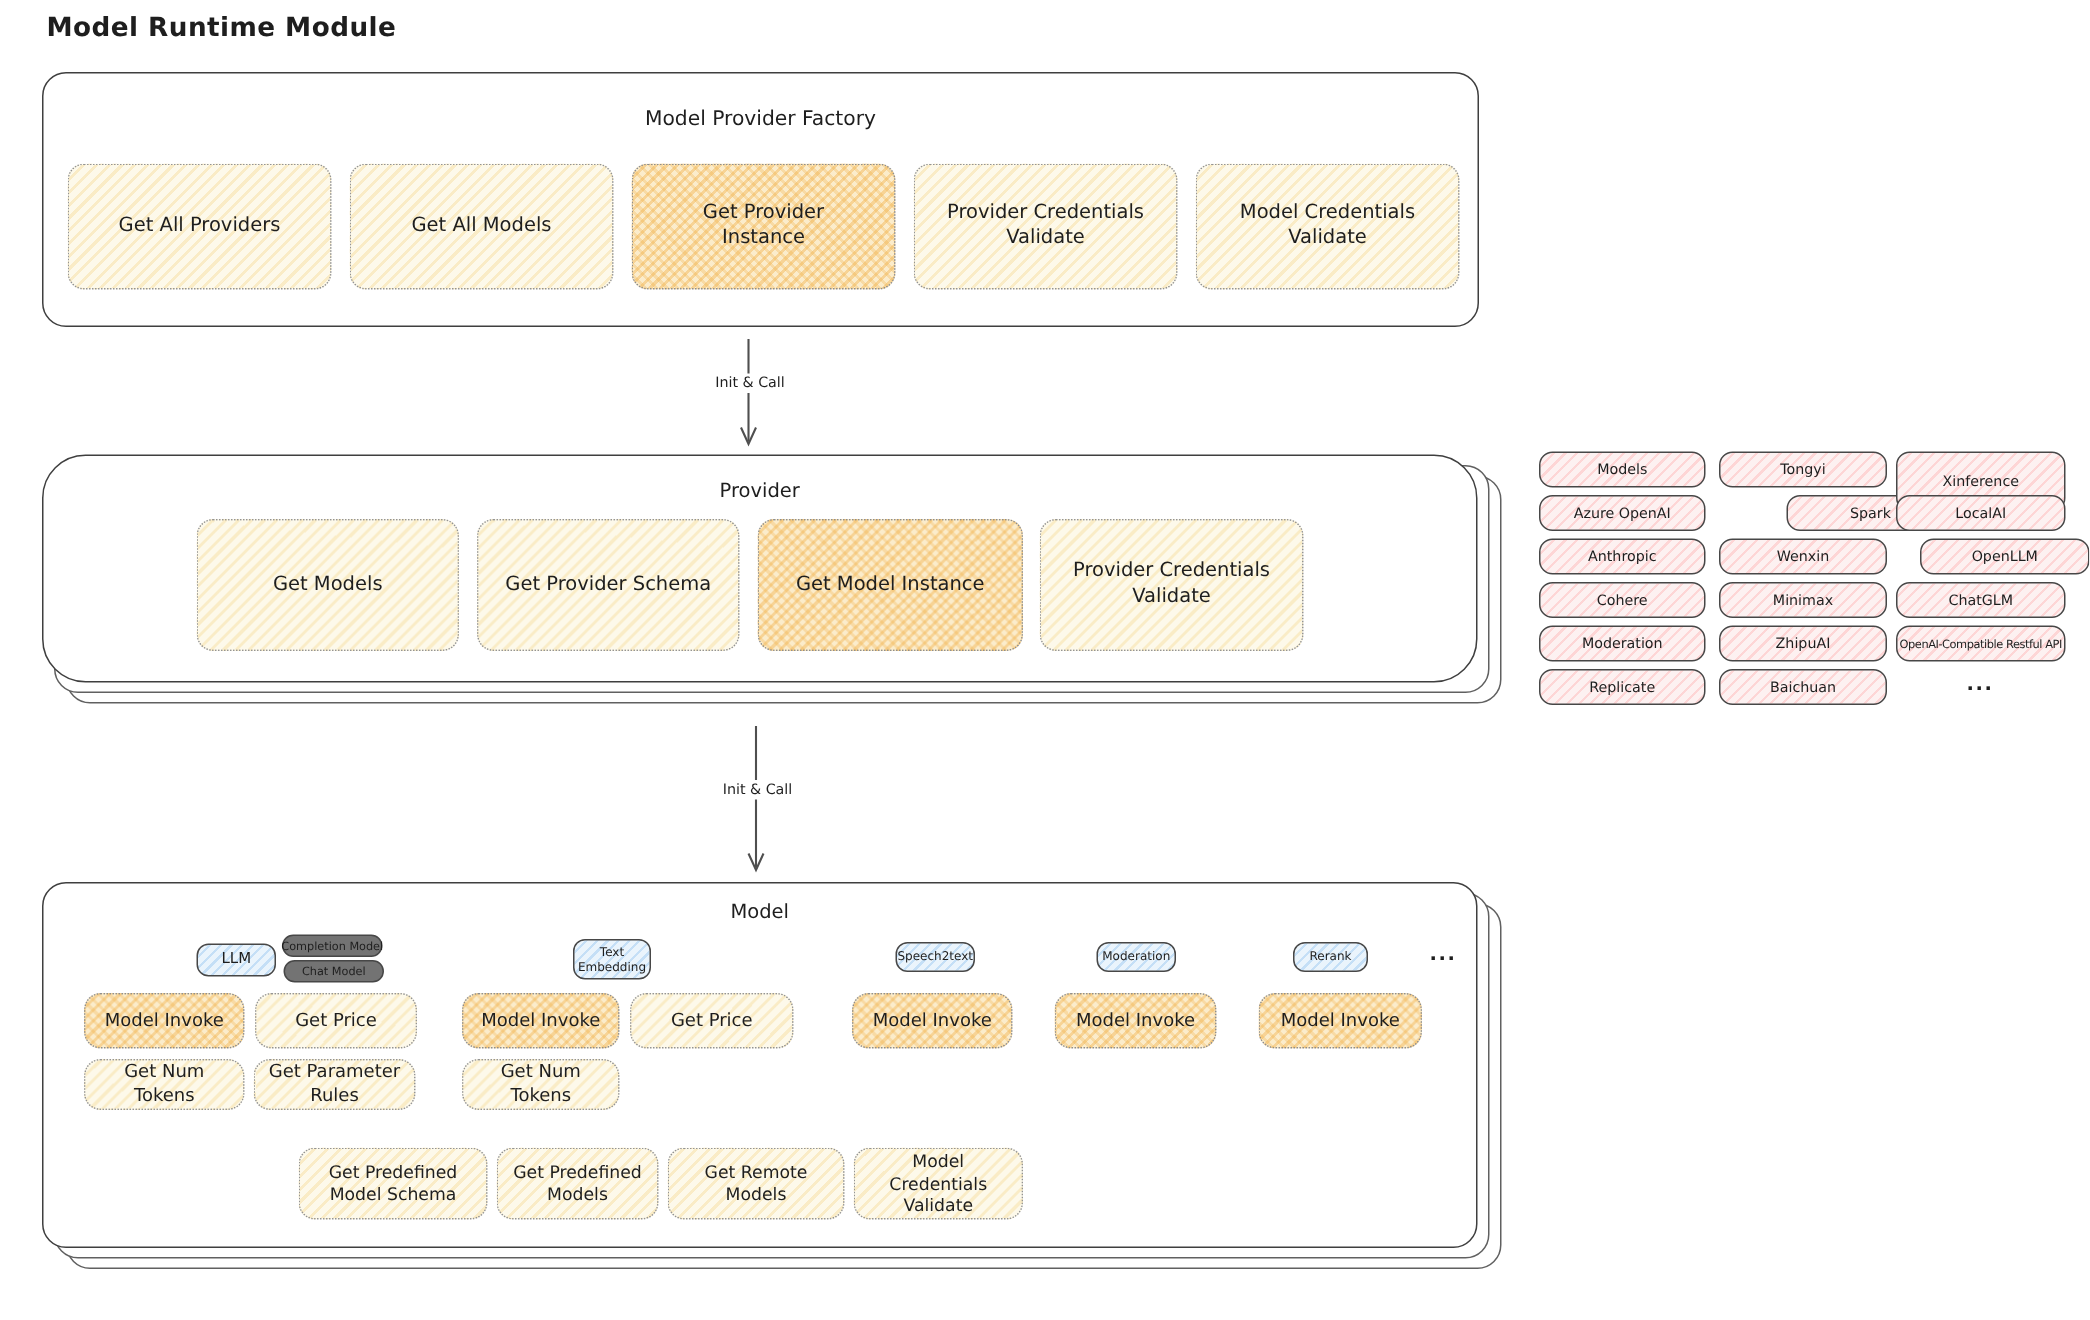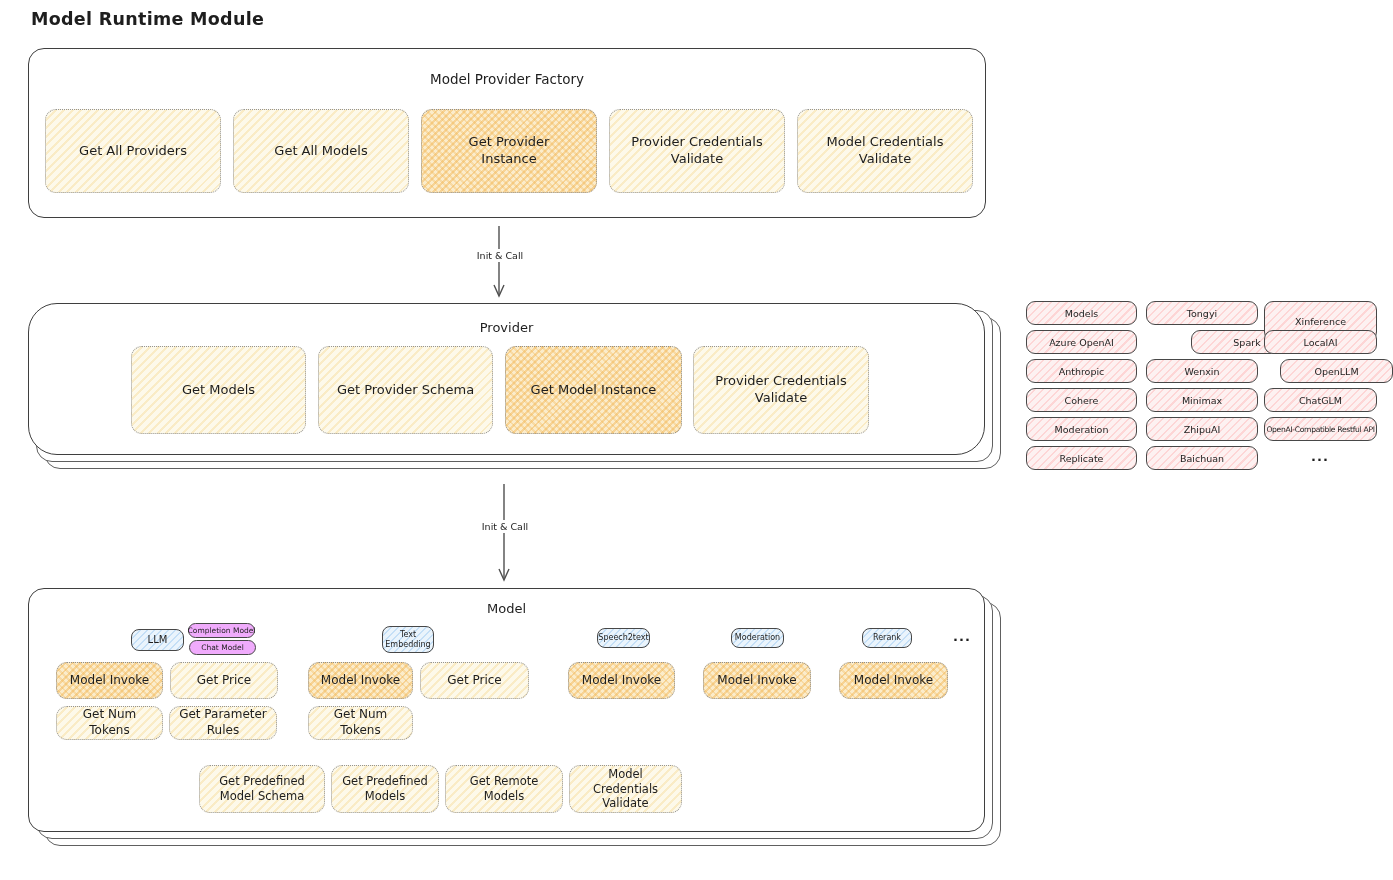--- a/index.html
+++ b/index.html
@@ -19,21 +19,21 @@
   .btn.narrow{padding:2px 30px;}
   .sm{font-size:12px;}
   .chip{position:absolute;display:flex;align-items:center;justify-content:center;text-align:center;
         border:1.3px solid #474747;border-radius:9px;font-size:9.5px;box-sizing:border-box;padding:0 3px;
         background:repeating-linear-gradient(135deg,rgba(255,156,156,.32) 0 1.5px,transparent 1.5px 5.5px),#fdf1f1;}
   .chip.small{font-size:7.6px;letter-spacing:-.3px;white-space:nowrap;}
   .tab{position:absolute;display:flex;align-items:center;justify-content:center;text-align:center;
        border:1.3px solid #474747;border-radius:8px;box-sizing:border-box;line-height:1.15;
        background:repeating-linear-gradient(135deg,rgba(127,184,236,.35) 0 1.5px,transparent 1.5px 5px),#eaf4fc;}
   .pill{position:absolute;display:flex;align-items:center;justify-content:center;text-align:left;
-        border:1.2px solid #474747;border-radius:8px;background:#f0abfc;font-size:7.5px;box-sizing:border-box;white-space:nowrap;}
+        border:1.2px solid #474747;border-radius:8px;background:#737373;font-size:7.5px;box-sizing:border-box;white-space:nowrap;}
   .arrow-label{position:absolute;background:#fff;font-size:9.5px;text-align:center;padding:1px 3px;}
   .dots{position:absolute;font-size:13px;font-weight:bold;letter-spacing:1px;}
   svg.arrow{position:absolute;overflow:visible;}
 </style>
 </head>
 <body>
 
 <div class="canvas">
 
   <div class="main-title">Model Runtime Module</div>

